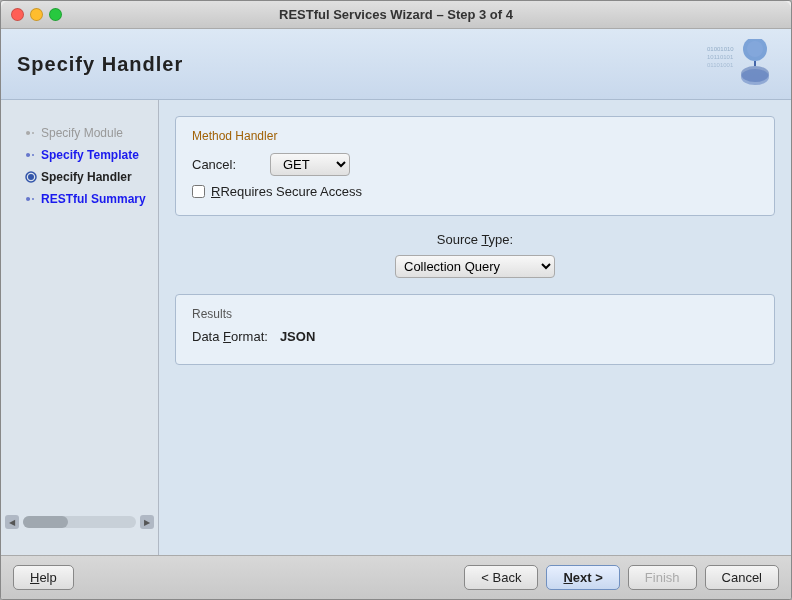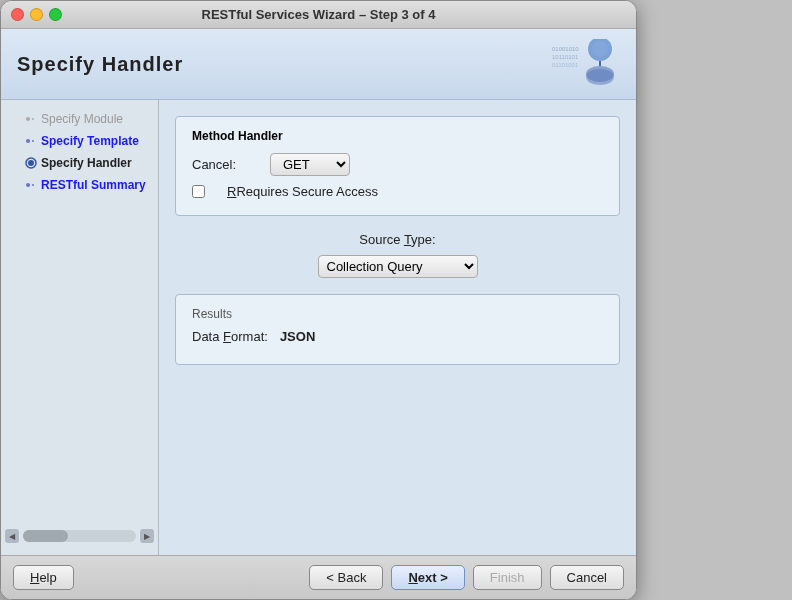--- a/index.html
+++ b/index.html
@@ -6,25 +6,25 @@
     body {
       width: 792px;
       height: 600px;
       background: #c0c0c0;
       font-family: 'Lucida Grande', Arial, sans-serif;
       font-size: 13px;
       overflow: hidden;
     }
 
     .window {
-      width: 637px;
+      width: 792px;
       height: 600px;
       background: #ececec;
       border: 1px solid #888;
-      border-radius: 12px;
+      border-radius: 3px;
       display: flex;
       flex-direction: column;
       box-shadow: 0 4px 20px rgba(0,0,0,0.4);
       overflow: hidden;
     }
 
     
     .titlebar {
       background: linear-gradient(to bottom, #e0e0e0, #c8c8c8);
       height: 28px;
@@ -85,21 +85,21 @@
       display: flex;
       flex: 1;
       overflow: hidden;
     }
 
     
     .sidebar {
       width: 158px;
       background: #dce4ec;
       border-right: 1px solid #b0b8c4;
-      padding: 8px 0;
+      padding: 22px 0;
       display: flex;
       flex-direction: column;
       overflow: hidden;
     }
     .sidebar-item {
       padding: 4px 8px 4px 24px;
       font-size: 12px;
       color: #555;
       cursor: pointer;
       display: flex;
@@ -131,22 +131,22 @@
     
     .section-box {
       border: 1px solid #aabbd0;
       border-radius: 4px;
       background: #e8f0f8;
       padding: 12px 16px;
       margin-bottom: 16px;
     }
     .section-label {
       font-size: 12px;
-      font-weight: bold;
-      color: #000000;
+      font-weight: normal;
+      color: #a16207;
       margin-bottom: 10px;
     }
 
     .form-row {
       display: flex;
       align-items: center;
       margin-bottom: 8px;
       gap: 8px;
     }
     .form-label {
@@ -160,21 +160,21 @@
       font-size: 13px;
       background: linear-gradient(to bottom, #f8f8f8, #e0e0e0);
       border: 1px solid #aaa;
       border-radius: 4px;
       width: 80px;
     }
 
     .checkbox-row {
       display: flex;
       align-items: center;
-      gap: 22px;
+      gap: 6px;
       margin-bottom: 4px;
     }
     .checkbox-label {
       font-size: 13px;
       color: #222;
     }
     .checkbox-label .underline {
       text-decoration: underline;
     }
 

